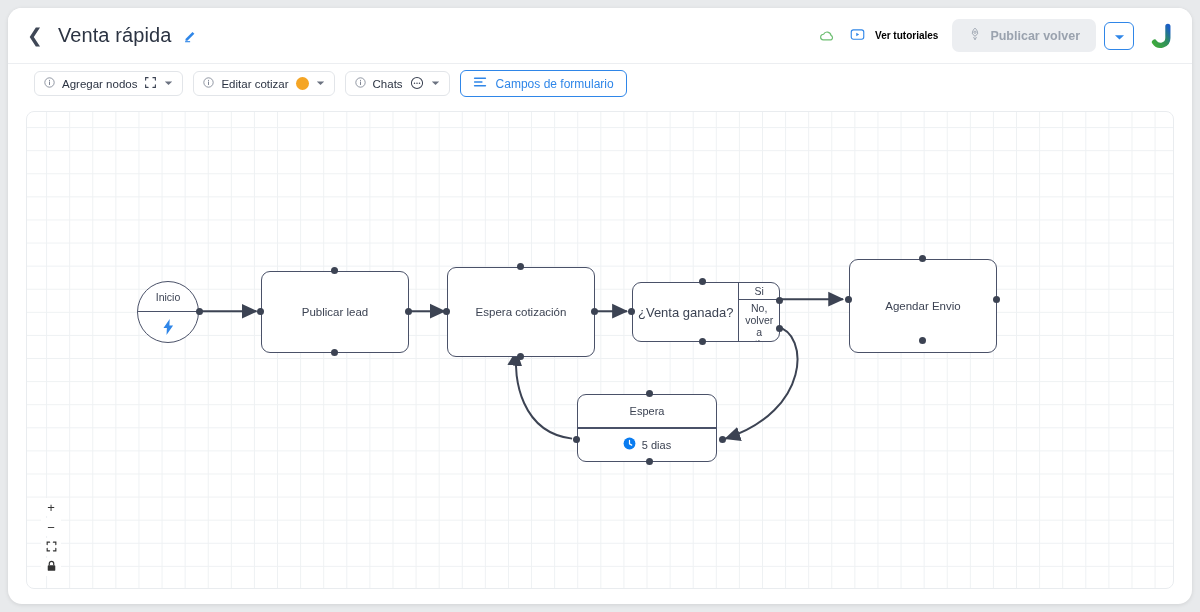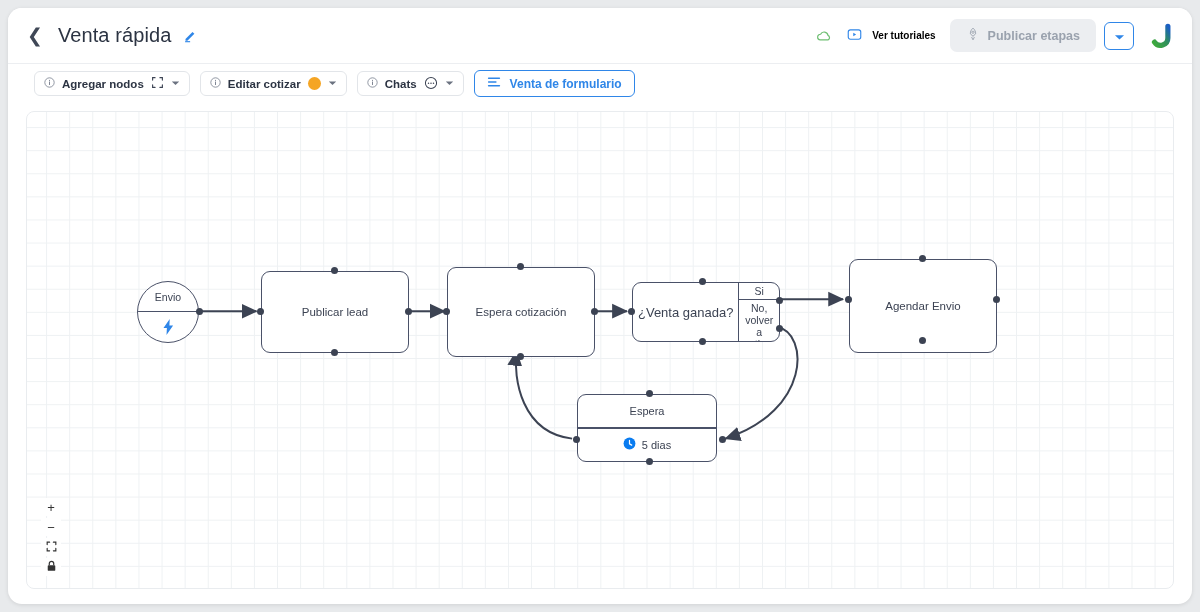--- a/index.html
+++ b/index.html
@@ -60,21 +60,21 @@
   .toolbar {
     position: absolute; left: 0; top: 56px; width: 100%; height: 39px;
     display: flex; align-items: center; gap: 10px; padding-left: 26px;
     background: #fff;
   }
   .tb-btn {
     display: flex; align-items: center; gap: 7px;
     height: 25px; padding: 0 9px;
     border: 1px solid #e2e5e9; border-radius: 6px;
     background: #fff; cursor: pointer;
-    font-size: 11.5px; font-weight: bold; color: #2c3443;
+    font-size: 11.5px; font-weight: normal; color: #2c3443;
     white-space: nowrap;
     justify-content: space-between;
   }
   .tb-btn.primary {
     border: 1.4px solid #2f86e8; color: #2f86e8;
     height: 27px; padding: 0 12px; gap: 9px; font-size: 12px;
   }
   .info-ico { flex: 0 0 auto; }
   .caret { color: #6b7280; font-size: 8px; line-height: 1; }
   .dot-orange { width: 13px; height: 13px; border-radius: 50%; background: #f5a524; display: inline-block; }
@@ -194,21 +194,21 @@
       </div>
 
       <button class="pub-btn">
         <span>
           <svg width="14" height="14" viewBox="0 0 24 24">
             <path d="M12 2c3 2.4 4.6 6 4.6 9.6L12 16 7.4 11.6C7.4 8 9 4.4 12 2z" fill="none" stroke="#9aa2ae" stroke-width="1.7"></path>
             <circle cx="12" cy="9" r="1.9" fill="none" stroke="#9aa2ae" stroke-width="1.5"></circle>
             <path d="M9.6 17.2 12 22l2.4-4.8" fill="none" stroke="#9aa2ae" stroke-width="1.6"></path>
           </svg>
         </span>
-        <span>Publicar etapas</span>
+        <span>Publicar volver</span>
       </button>
 
       <div class="pub-caret">
         <span>
           <svg width="11" height="8" viewBox="0 0 12 8">
               <path d="M1 2 6 6.6 11 2z" fill="#2f86e8"></path>
             </svg>
         </span>
       </div>
 
@@ -292,21 +292,21 @@
     </div>
 
     <div class="tb-btn primary">
       <span>
         <svg width="14" height="12" viewBox="0 0 16 13">
           <rect x="1" y="1.4" width="14" height="1.7" rx="0.8" fill="#2f86e8"></rect>
           <rect x="1" y="5.6" width="10" height="1.7" rx="0.8" fill="#2f86e8"></rect>
           <rect x="1" y="9.8" width="14" height="1.7" rx="0.8" fill="#2f86e8"></rect>
         </svg>
       </span>
-      <span>Venta de formulario</span>
+      <span>Campos de formulario</span>
     </div>
   </div>
 
   <div class="canvas-wrap">
     <div class="grid"></div>
 
     <div class="flow">
 
       <svg class="edges" viewBox="0 0 1148 478">
         <defs>
@@ -324,21 +324,21 @@
 
           <path d="M752 188 L818 188" marker-end="url(#arr)"></path>
 
           <path d="M752 216 C 784 222 786 300 700 328" marker-end="url(#arr)"></path>
 
           <path d="M546 328 C 495 322 487 268 490 240" marker-end="url(#arr)"></path>
         </g>
       </svg>
 
       <div class="node-circle" style="left:110px; top:169px;">
-        <div class="circ-top">Envio</div>
+        <div class="circ-top">Inicio</div>
         <div class="circ-div"></div>
         <div class="circ-bot">
           <svg width="13" height="16" viewBox="0 0 12 16">
             <path d="M7.2 0 1 9h3.4L4 16 10.6 6.6H6.9z" fill="#2f86e8"></path>
           </svg>
         </div>
       </div>
       <div class="handle" style="left:169px; top:196px;"></div>
 
       <div class="node" style="left:234px; top:159px; width:148px; height:82px;">

